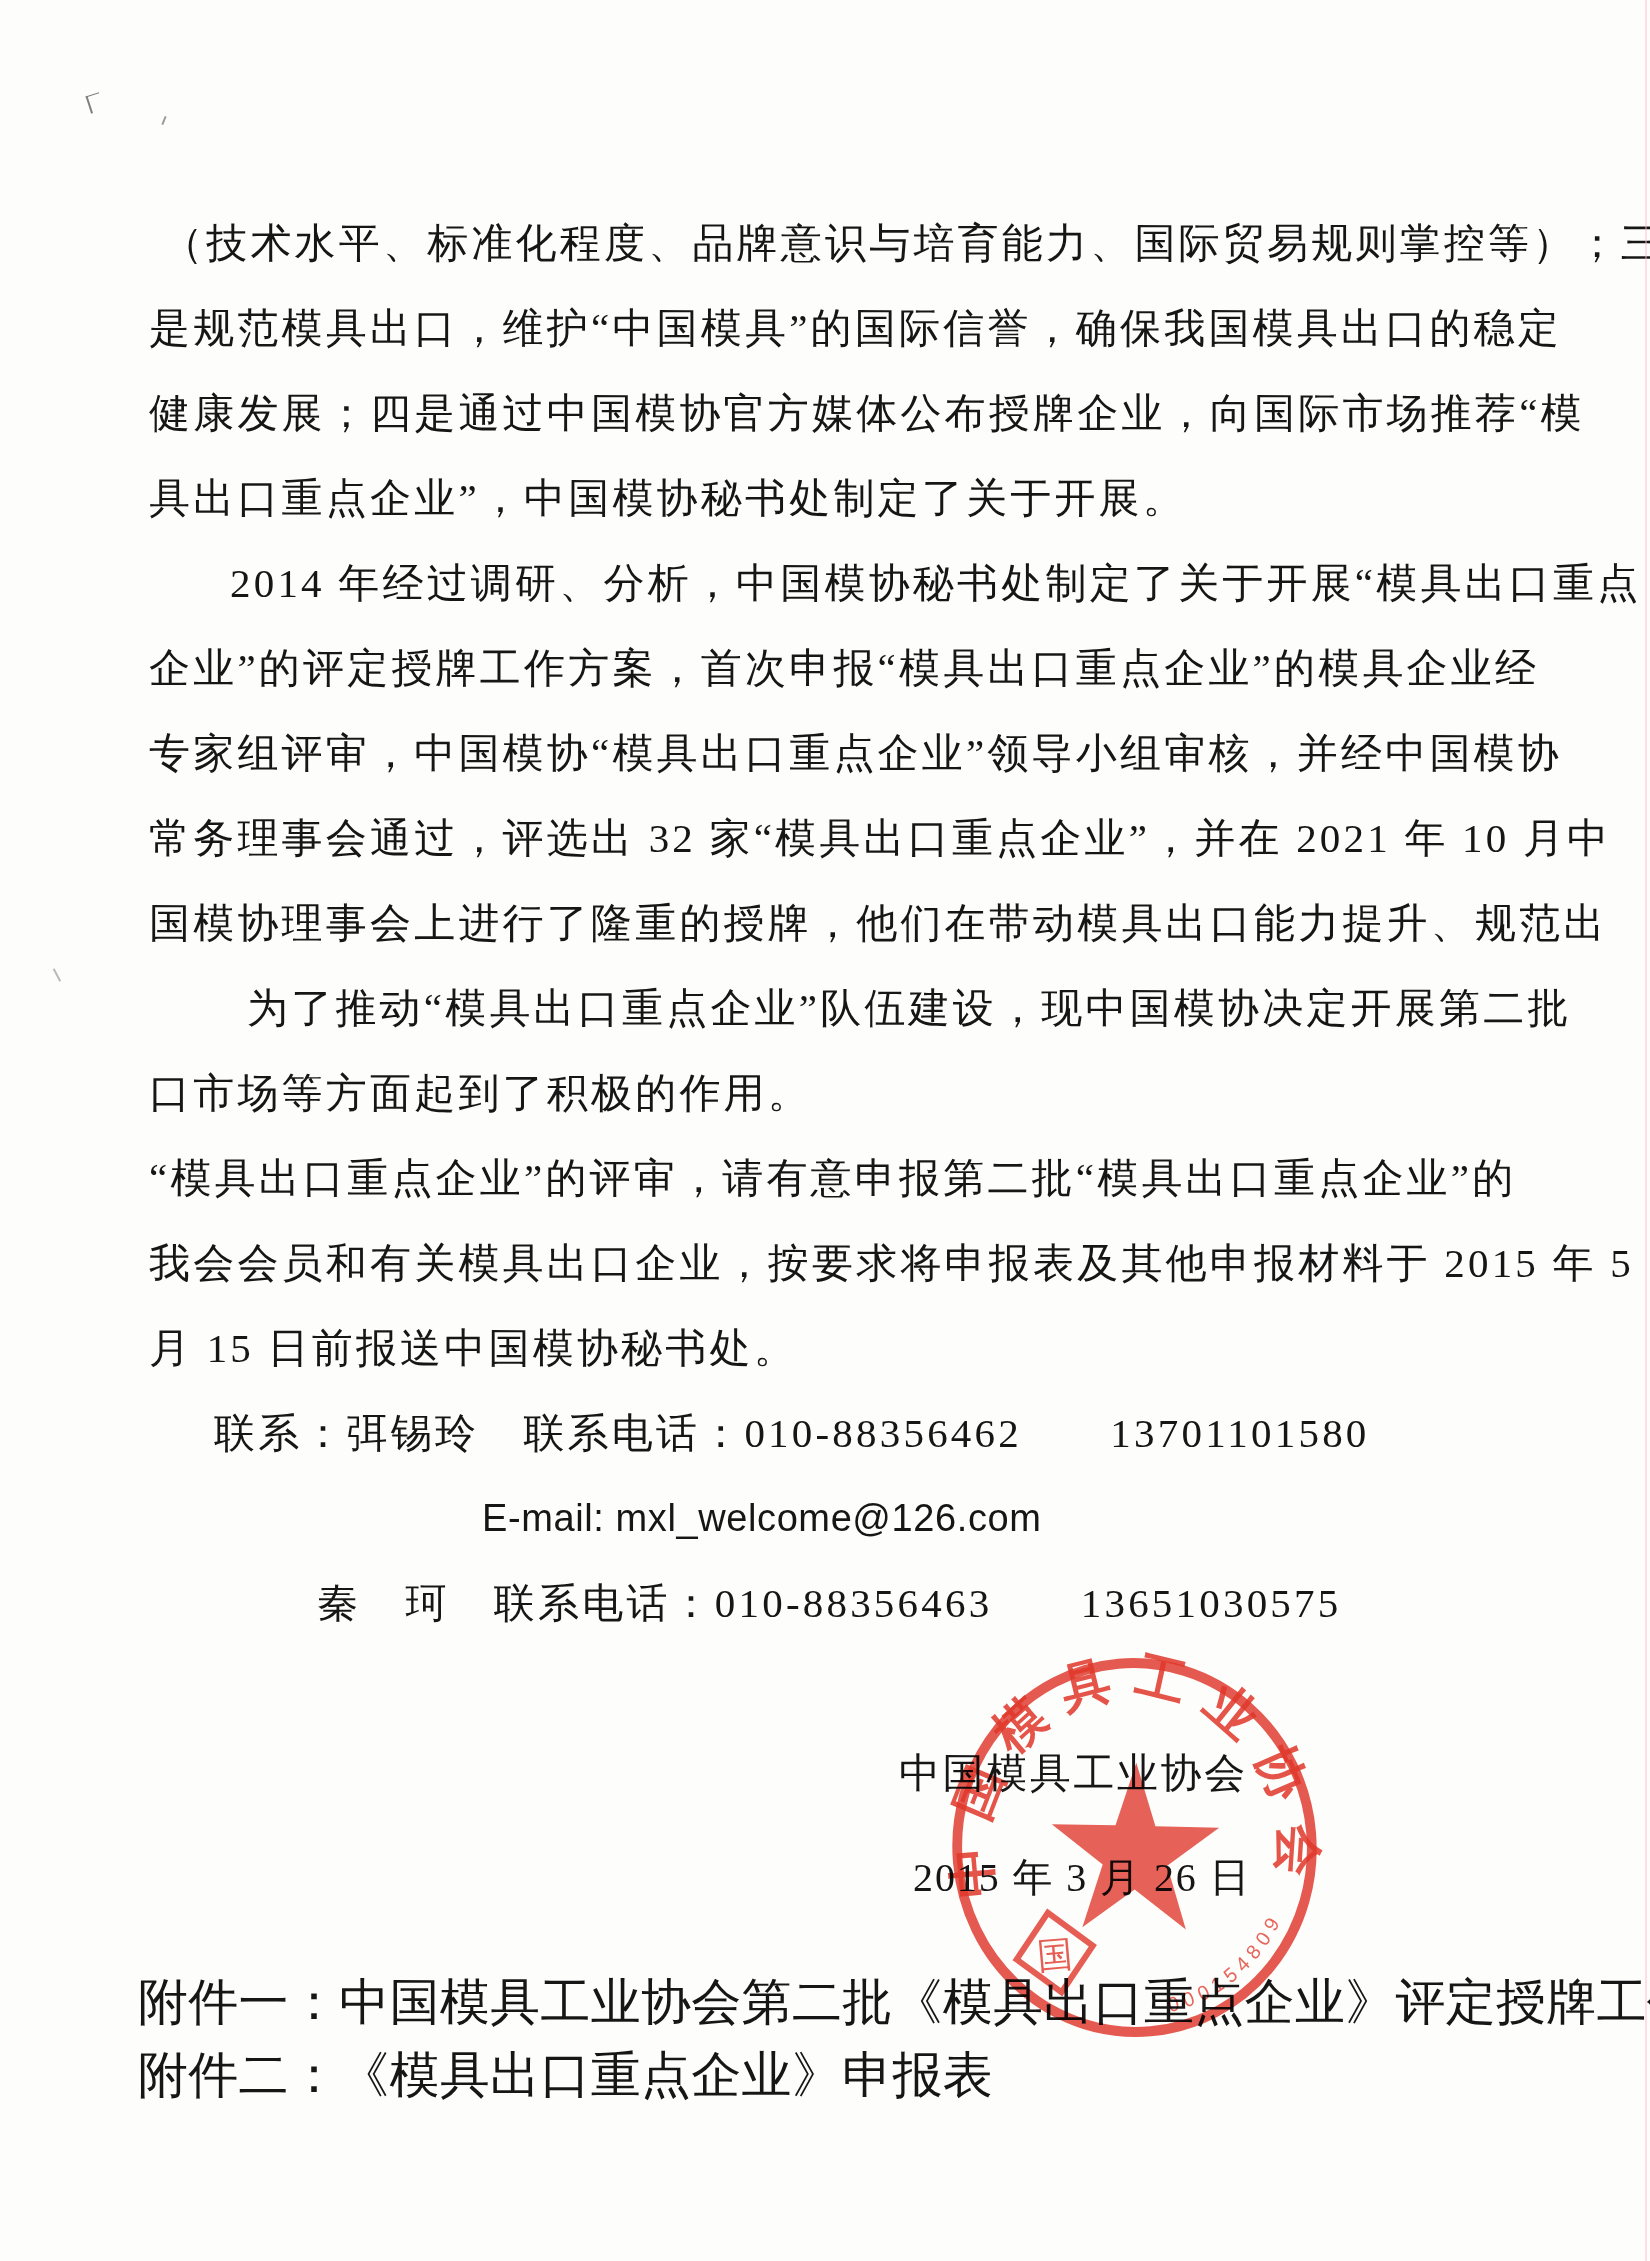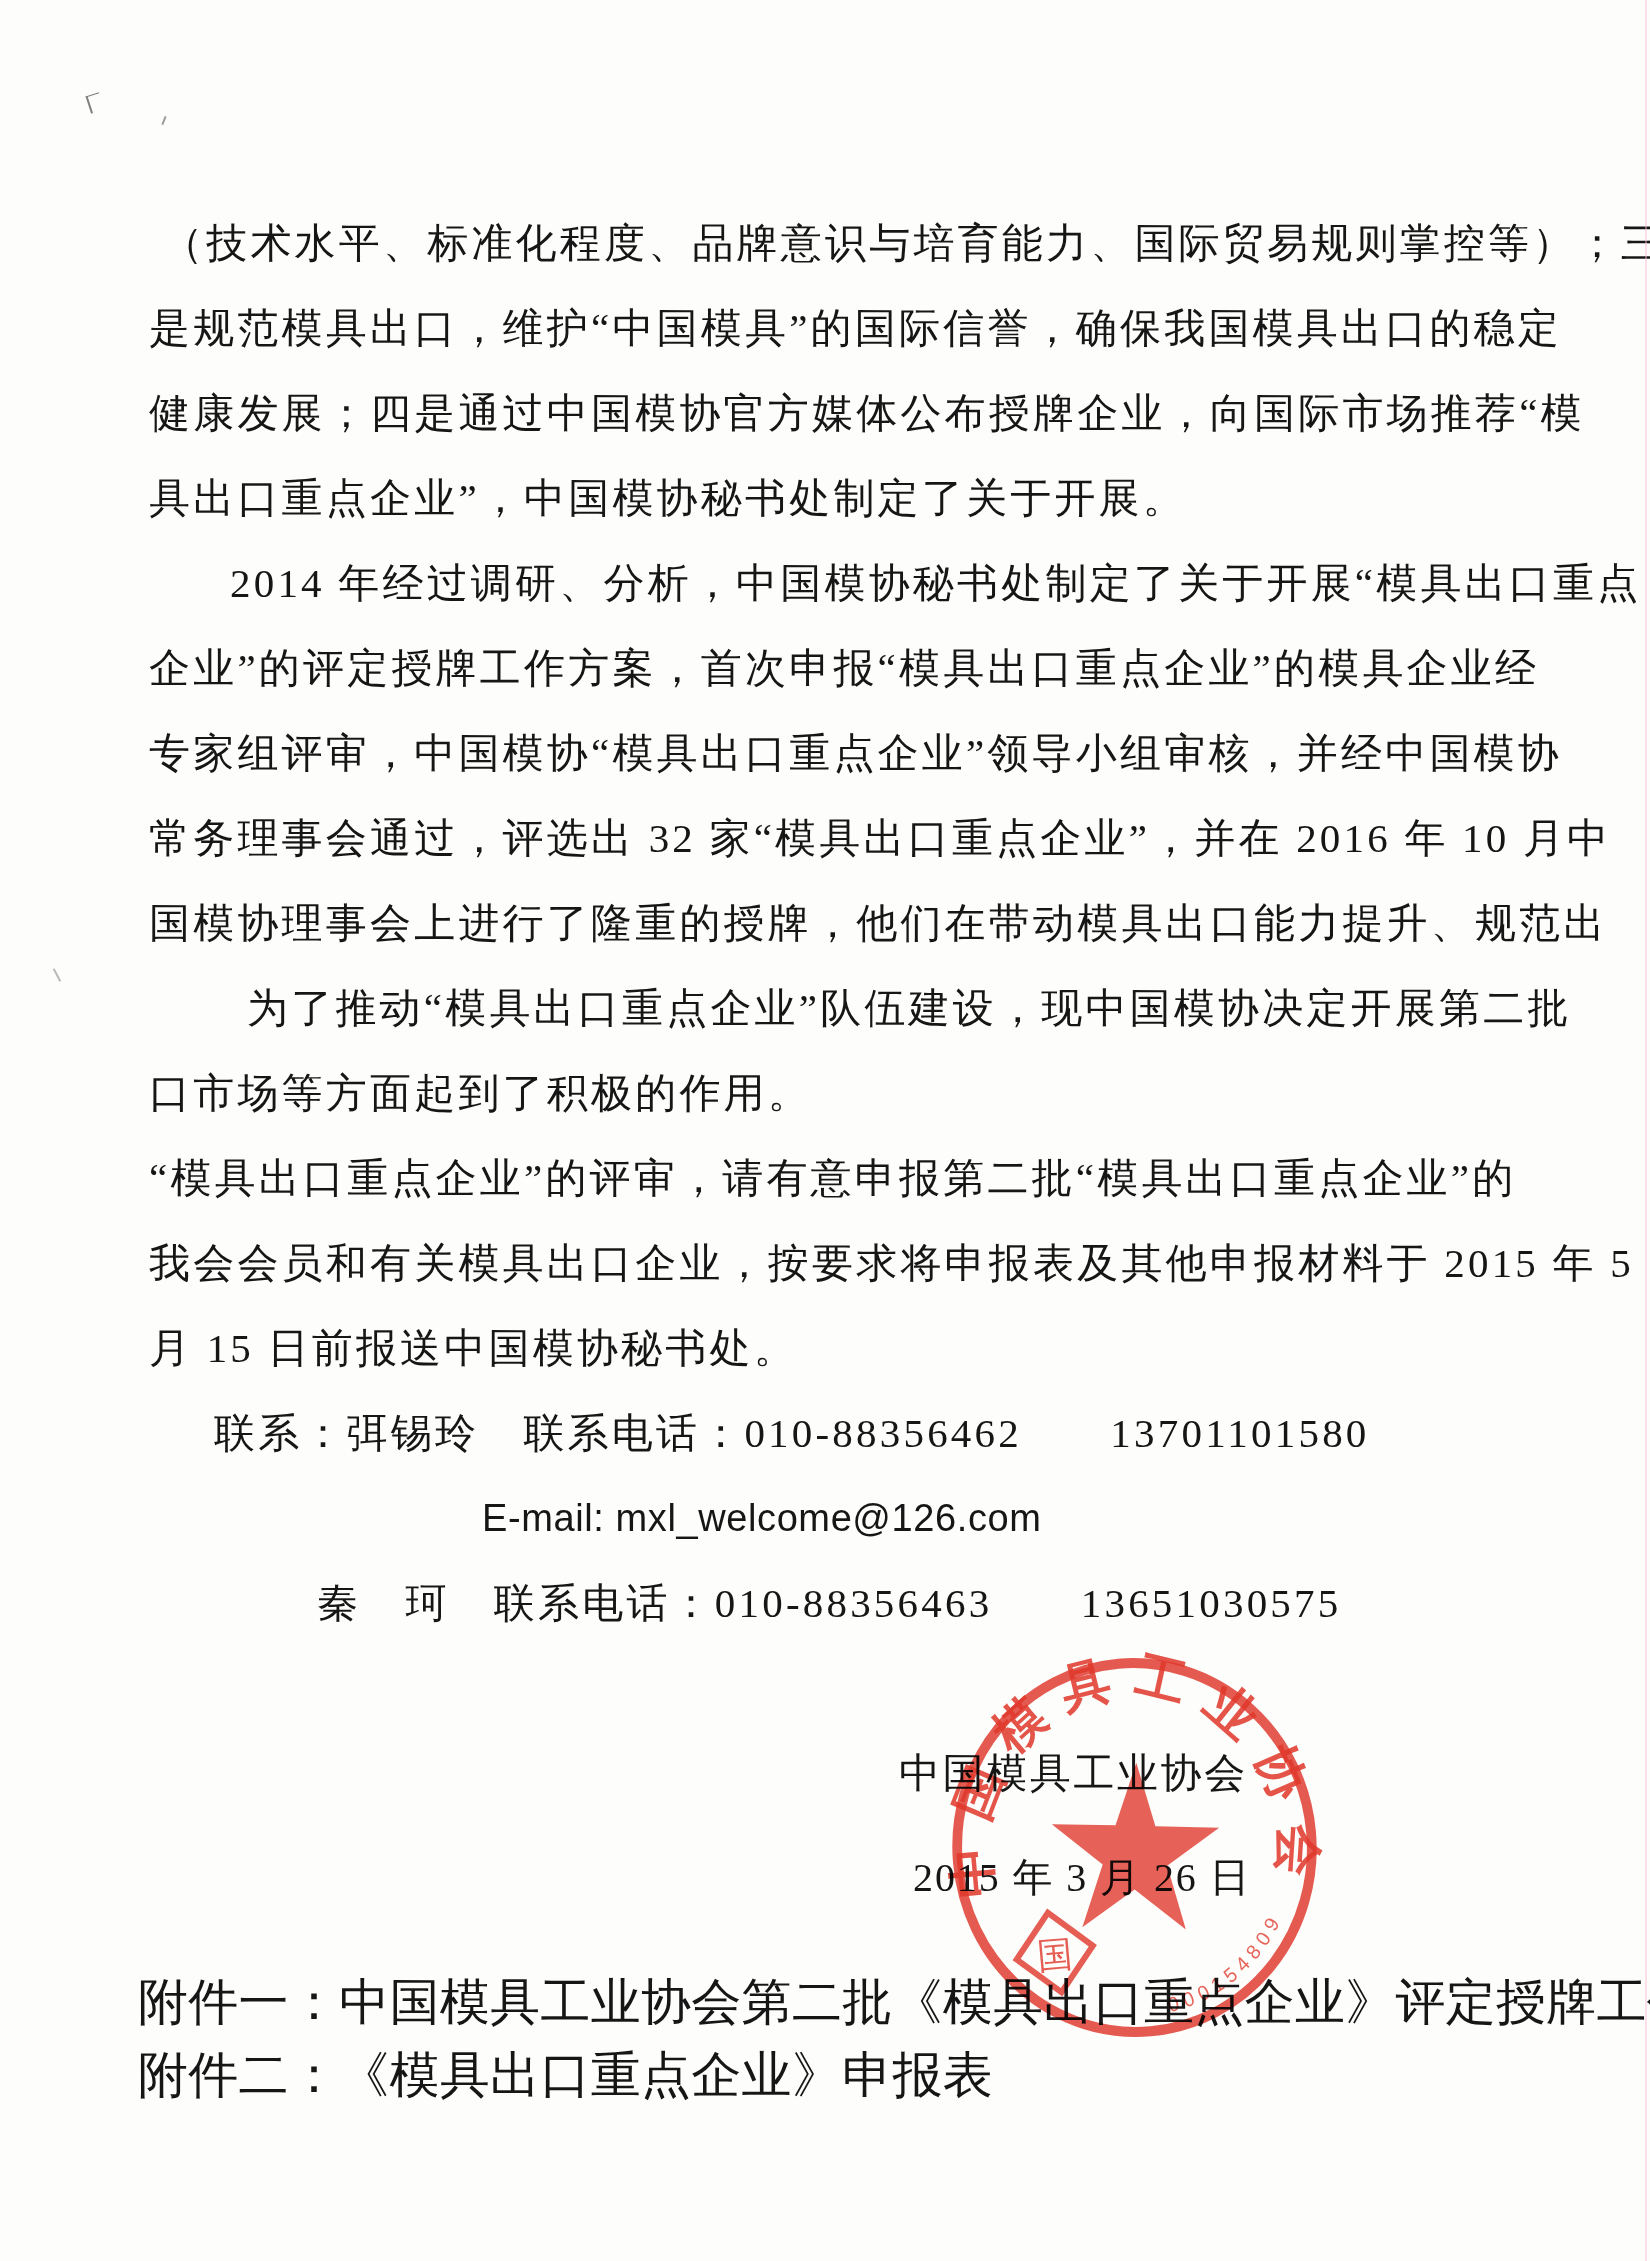--- a/index.html
+++ b/index.html
@@ -65,21 +65,21 @@
 <div class="page">
 
   <div class="textblock">
     <div class="ln ind-1">（技术水平、标准化程度、品牌意识与培育能力、国际贸易规则掌控等）；三</div>
     <div class="ln">是规范模具出口，维护“中国模具”的国际信誉，确保我国模具出口的稳定</div>
     <div class="ln">健康发展；四是通过中国模协官方媒体公布授牌企业，向国际市场推荐“模</div>
     <div class="ln">具出口重点企业”，中国模协秘书处制定了关于开展。</div>
     <div class="ln ind-2">2014 年经过调研、分析，中国模协秘书处制定了关于开展“模具出口重点</div>
     <div class="ln">企业”的评定授牌工作方案，首次申报“模具出口重点企业”的模具企业经</div>
     <div class="ln">专家组评审，中国模协“模具出口重点企业”领导小组审核，并经中国模协</div>
-    <div class="ln">常务理事会通过，评选出 32 家“模具出口重点企业”，并在 2016 年 10 月中</div>
+    <div class="ln">常务理事会通过，评选出 32 家“模具出口重点企业”，并在 2021 年 10 月中</div>
     <div class="ln">国模协理事会上进行了隆重的授牌，他们在带动模具出口能力提升、规范出</div>
     <div class="ln ind-25">为了推动“模具出口重点企业”队伍建设，现中国模协决定开展第二批</div>
     <div class="ln">口市场等方面起到了积极的作用。</div>
     <div class="ln">“模具出口重点企业”的评审，请有意申报第二批“模具出口重点企业”的</div>
     <div class="ln">我会会员和有关模具出口企业，按要求将申报表及其他申报材料于 2015 年 5</div>
     <div class="ln">月 15 日前报送中国模协秘书处。</div>
     <div class="ln ind-contact">联系：弭锡玲　联系电话：010-88356462　　13701101580</div>
     <div class="ln ind-email">E-mail: mxl_welcome@126.com</div>
     <div class="ln ind-qin">秦　珂　联系电话：010-88356463　　13651030575</div>
   </div>

